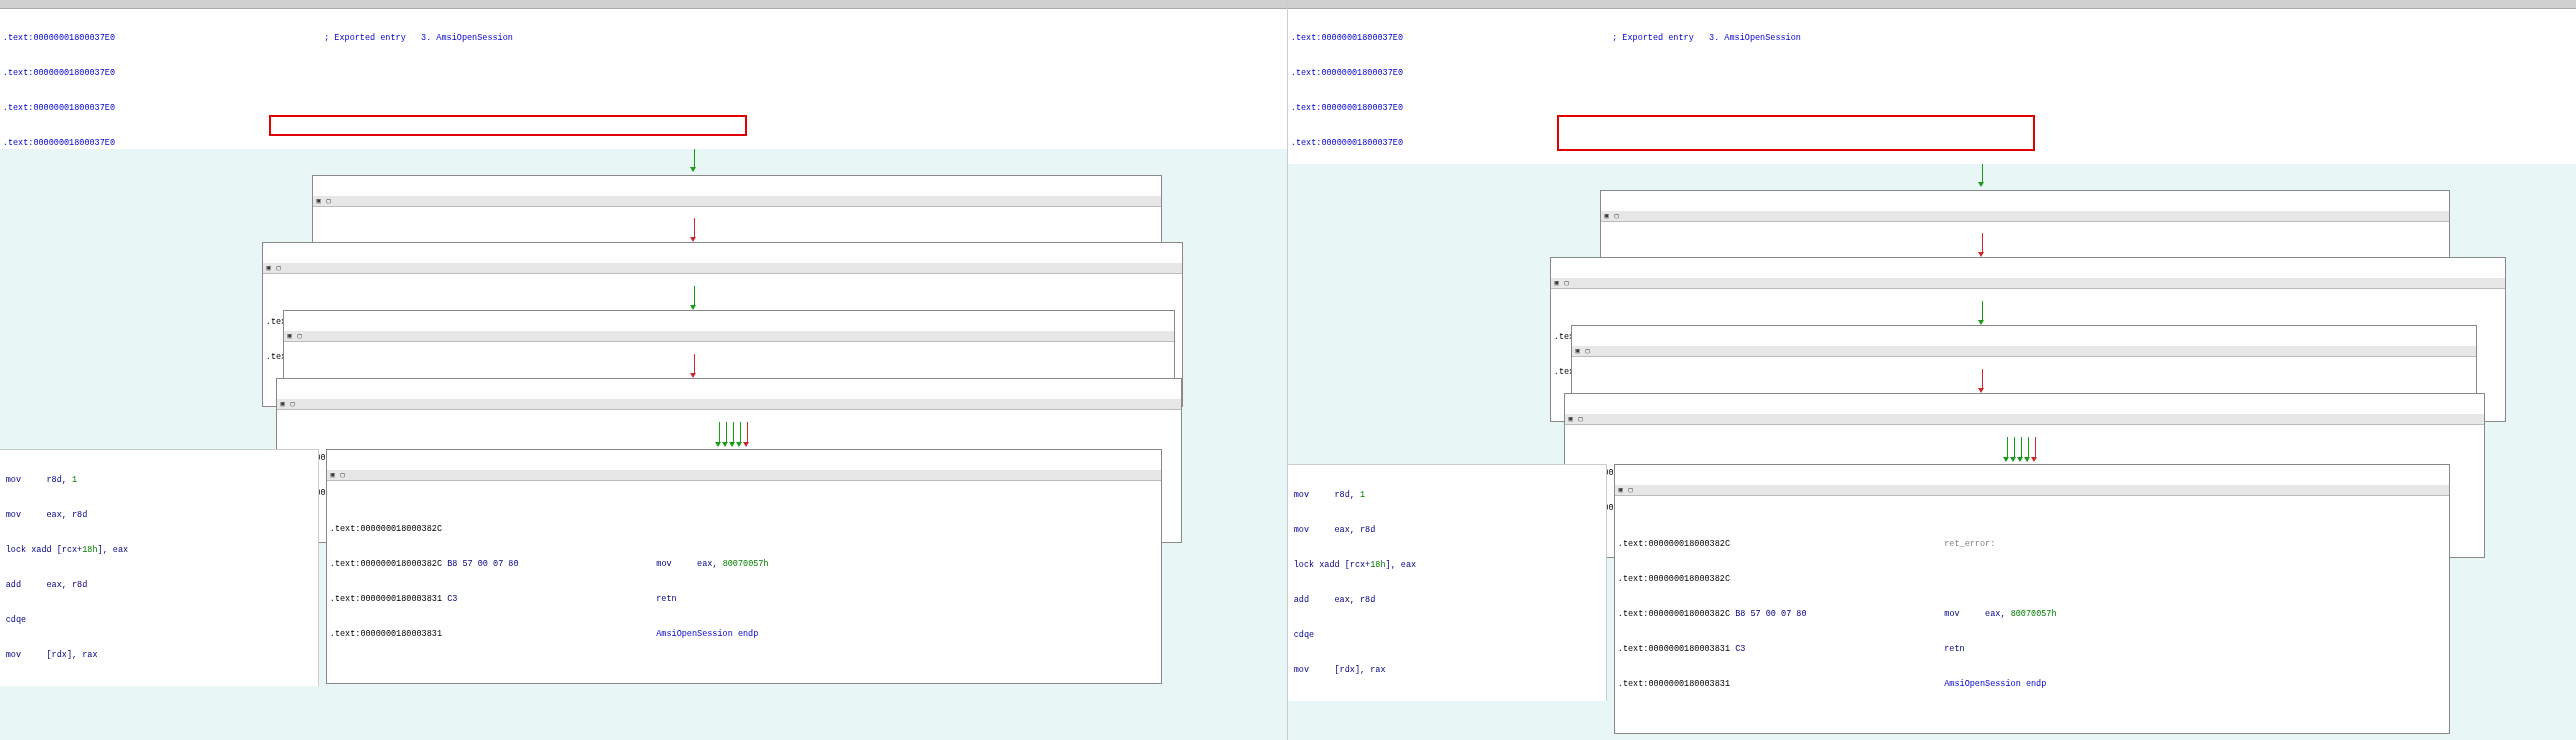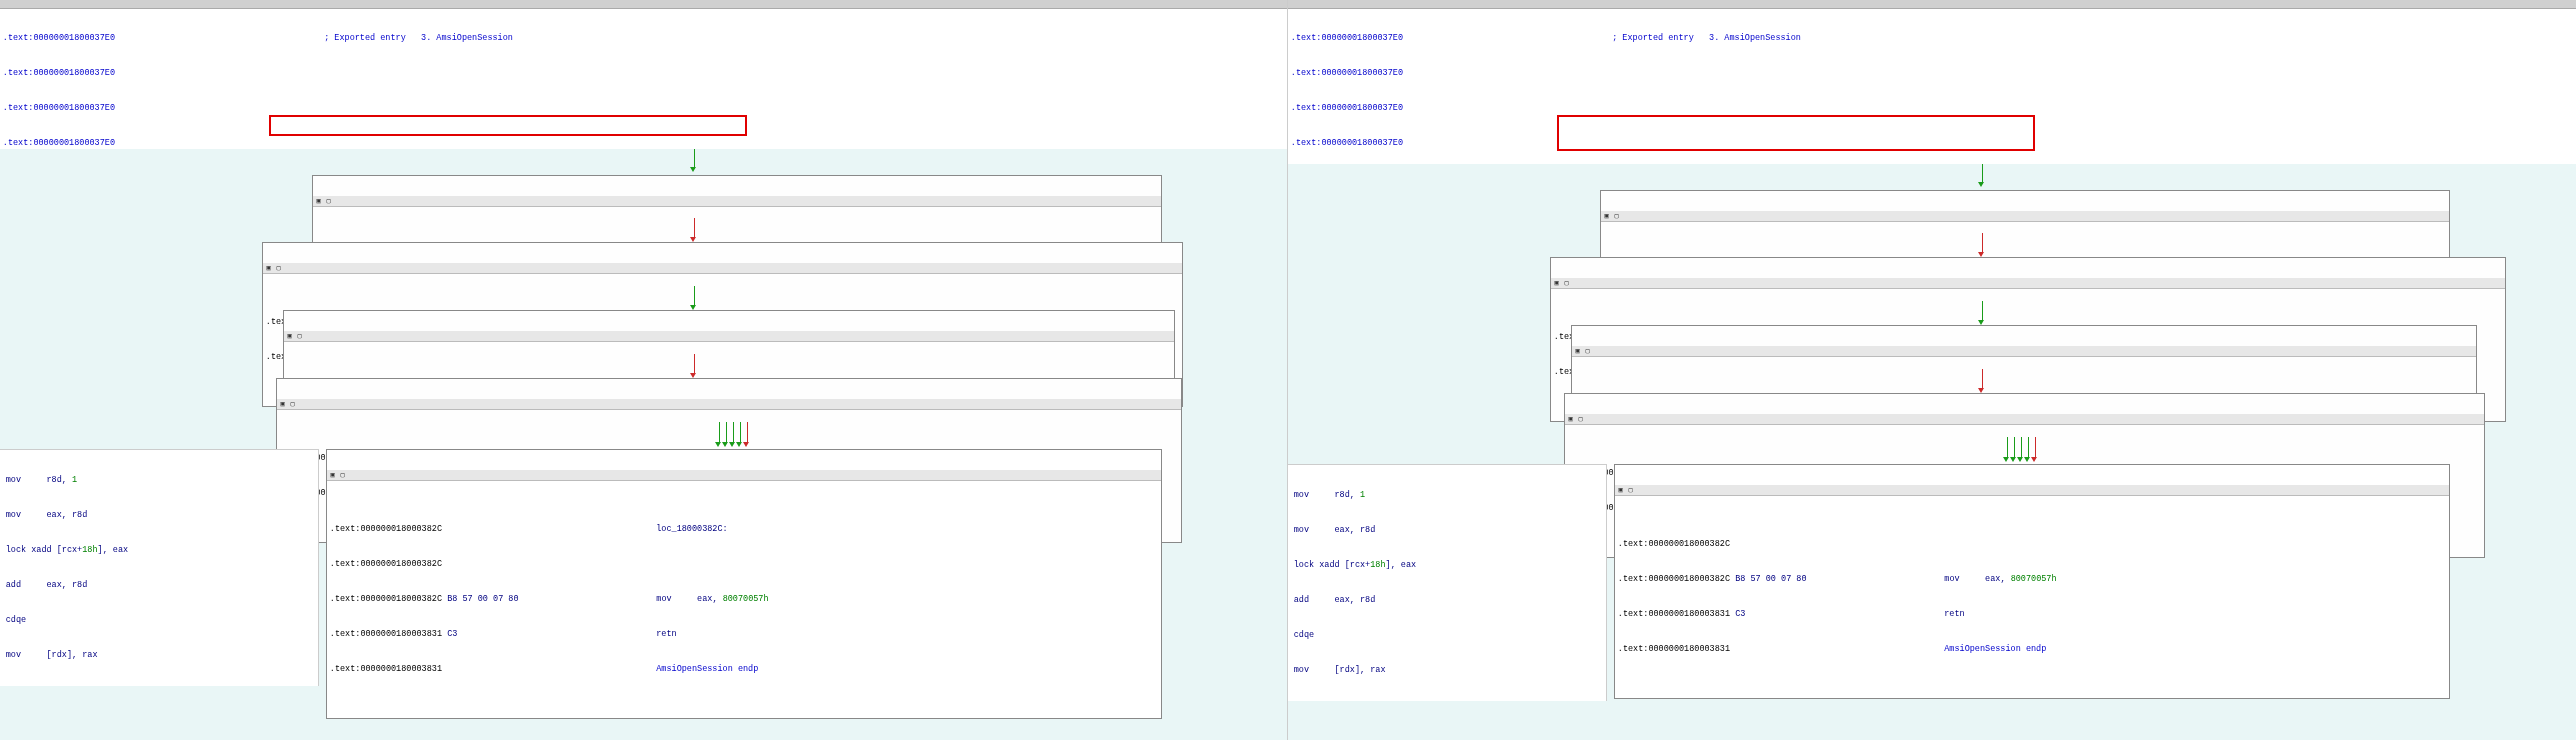--- a/index.html
+++ b/index.html
@@ -192,21 +192,20 @@
     <div class="arrow arrow-down-green" style="left:729px; top:293px;"></div>
     <div class="arrow arrow-down-green" style="left:736px; top:293px;"></div>
     <div class="arrow arrow-down-red" style="left:743px; top:293px;"></div>
 
     <div class="lower-right node" style="left:326px; top:300px; width:836px;">
       <div class="node-header">
         <span class="hicon">▣</span>
         <span class="hicon">▢</span>
       </div>
       <div class="node-body">
-        <div class="nline"><span class="black seg">.text:000000018000382C</span><span class="seg">                                          </span><span class="navy seg">loc_18000382C:</span></div>
         <div class="nline"><span class="black seg">.text:000000018000382C</span></div>
         <div class="nline"><span class="black seg">.text:000000018000382C</span> <span class="navy seg">B8 57 00 07 80</span><span class="seg">                           </span><span class="navy seg">mov</span><span class="seg">     </span><span class="navy seg">eax, </span><span class="green seg">80070057h</span></div>
         <div class="nline"><span class="black seg">.text:0000000180003831</span> <span class="navy seg">C3</span><span class="seg">                                       </span><span class="navy seg">retn</span></div>
         <div class="nline"><span class="black seg">.text:0000000180003831</span><span class="seg">                                          </span><span class="blue seg">AmsiOpenSession endp</span></div>
       </div>
     </div>
 
     <div class="lower-left" style="top:300px; width:319px;">
       <div class="nline"><span class="navy seg">mov</span><span class="seg">     </span><span class="navy seg">r8d, </span><span class="green seg">1</span></div>
       <div class="nline"><span class="navy seg">mov</span><span class="seg">     </span><span class="navy seg">eax, r8d</span></div>
@@ -304,20 +303,21 @@
     <div class="arrow arrow-down-green" style="left:729px; top:293px;"></div>
     <div class="arrow arrow-down-green" style="left:736px; top:293px;"></div>
     <div class="arrow arrow-down-red" style="left:743px; top:293px;"></div>
 
     <div class="lower-right node" style="left:326px; top:300px; width:836px;">
       <div class="node-header">
         <span class="hicon">▣</span>
         <span class="hicon">▢</span>
       </div>
       <div class="node-body">
+        <div class="nline"><span class="black seg">.text:000000018000382C</span><span class="seg">                                          </span><span class="gray seg">ret_error:</span></div>
         <div class="nline"><span class="black seg">.text:000000018000382C</span></div>
         <div class="nline"><span class="black seg">.text:000000018000382C</span> <span class="navy seg">B8 57 00 07 80</span><span class="seg">                           </span><span class="navy seg">mov</span><span class="seg">     </span><span class="navy seg">eax, </span><span class="green seg">80070057h</span></div>
         <div class="nline"><span class="black seg">.text:0000000180003831</span> <span class="navy seg">C3</span><span class="seg">                                       </span><span class="navy seg">retn</span></div>
         <div class="nline"><span class="black seg">.text:0000000180003831</span><span class="seg">                                          </span><span class="blue seg">AmsiOpenSession endp</span></div>
       </div>
     </div>
 
     <div class="lower-left" style="top:300px; width:319px;">
       <div class="nline"><span class="navy seg">mov</span><span class="seg">     </span><span class="navy seg">r8d, </span><span class="green seg">1</span></div>
       <div class="nline"><span class="navy seg">mov</span><span class="seg">     </span><span class="navy seg">eax, r8d</span></div>

